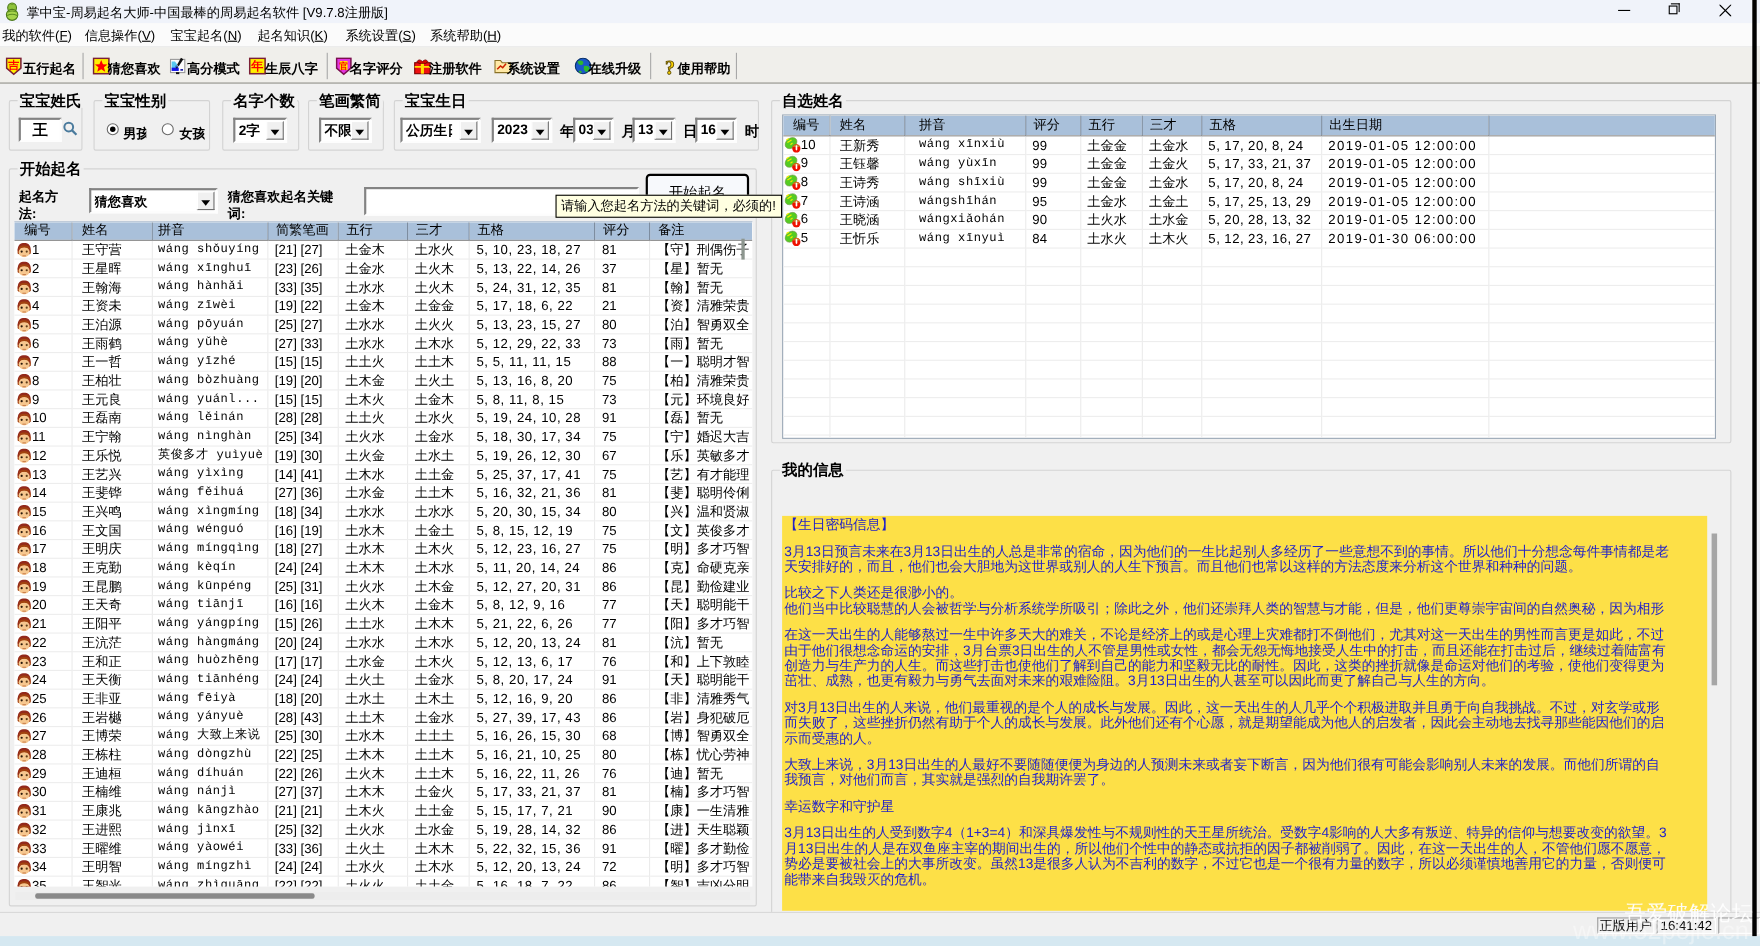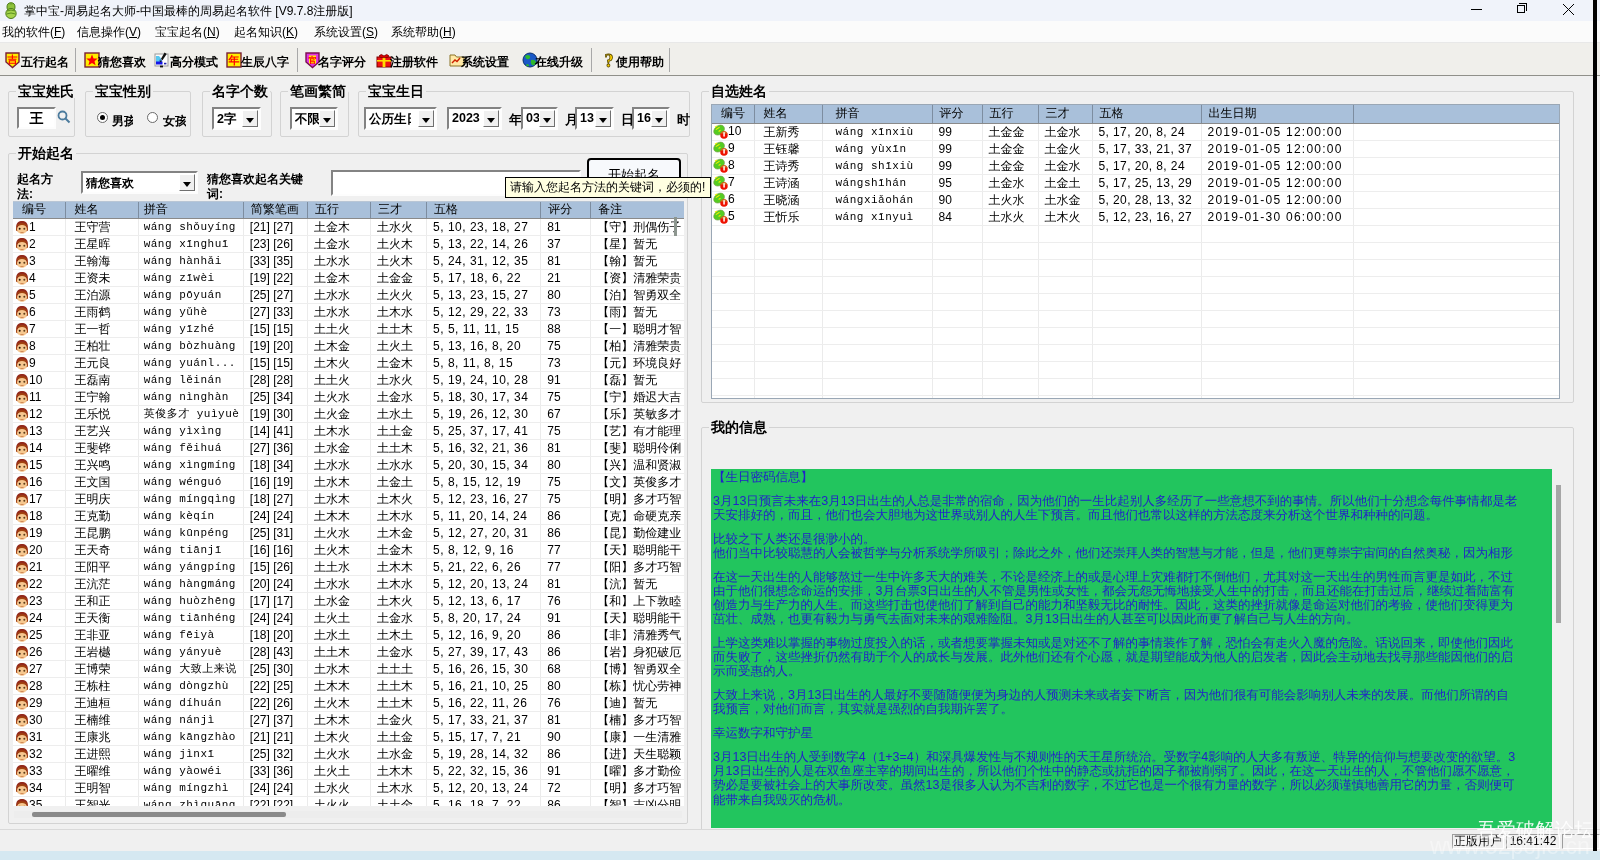--- a/index.html
+++ b/index.html
@@ -1116,35 +1116,35 @@
           <td></td>
           <td></td>
           <td></td>
           <td style="border-right:none"></td>
         </tr>
 </tbody>
     </table>
   </div>
 <div class="gb" style="left:701px;top:427px;width:873px;height:405px"></div>
 <div class="gl" style="left:709px;top:420px">我的信息</div>
-<div class="a" style="left:711px;top:469px;width:841px;height:359px;background:#22c55e;color:#2222c8;font-size:12.5px;line-height:14.2px;padding:1px 0 0 2px;overflow:hidden">
+<div class="a" style="left:711px;top:469px;width:841px;height:359px;background:#fde047;color:#2222c8;font-size:12.5px;line-height:14.2px;padding:1px 0 0 2px;overflow:hidden">
 <div style="white-space:nowrap;height:14.2px;overflow:hidden">【生日密码信息】</div>
 <div style="height:9.6px"></div>
 <div style="white-space:nowrap;height:14.2px;overflow:hidden">3月13日预言未来在3月13日出生的人总是非常的宿命，因为他们的一生比起别人多经历了一些意想不到的事情。所以他们十分想念每件事情都是老</div>
 <div style="white-space:nowrap;height:14.2px;overflow:hidden">天安排好的，而且，他们也会大胆地为这世界或别人的人生下预言。而且他们也常以这样的方法态度来分析这个世界和种种的问题。</div>
 <div style="height:9.6px"></div>
 <div style="white-space:nowrap;height:14.2px;overflow:hidden">比较之下人类还是很渺小的。</div>
 <div style="white-space:nowrap;height:14.2px;overflow:hidden">他们当中比较聪慧的人会被哲学与分析系统学所吸引；除此之外，他们还崇拜人类的智慧与才能，但是，他们更尊崇宇宙间的自然奥秘，因为相形</div>
 <div style="height:9.6px"></div>
 <div style="white-space:nowrap;height:14.2px;overflow:hidden">在这一天出生的人能够熬过一生中许多天大的难关，不论是经济上的或是心理上灾难都打不倒他们，尤其对这一天出生的男性而言更是如此，不过</div>
 <div style="white-space:nowrap;height:14.2px;overflow:hidden">由于他们很想念命运的安排，3月台票3日出生的人不管是男性或女性，都会无怨无悔地接受人生中的打击，而且还能在打击过后，继续过着陆富有</div>
 <div style="white-space:nowrap;height:14.2px;overflow:hidden">创造力与生产力的人生。而这些打击也使他们了解到自己的能力和坚毅无比的耐性。因此，这类的挫折就像是命运对他们的考验，使他们变得更为</div>
 <div style="white-space:nowrap;height:14.2px;overflow:hidden">茁壮、成熟，也更有毅力与勇气去面对未来的艰难险阻。3月13日出生的人甚至可以因此而更了解自己与人生的方向。</div>
 <div style="height:9.6px"></div>
-<div style="white-space:nowrap;height:14.2px;overflow:hidden">上学这类难以掌握的事物过度投入的话，或者想要掌握未知或是对还不了解的事情装作了解，恐怕会有走火入魔的危险。话说回来，即使他们因此</div>
+<div style="white-space:nowrap;height:14.2px;overflow:hidden">对3月13日出生的人来说，他们最重视的是个人的成长与发展。因此，这一天出生的人几乎个个积极进取并且勇于向自我挑战。不过，对玄学或形</div>
 <div style="white-space:nowrap;height:14.2px;overflow:hidden">而失败了，这些挫折仍然有助于个人的成长与发展。此外他们还有个心愿，就是期望能成为他人的启发者，因此会主动地去找寻那些能因他们的启</div>
 <div style="white-space:nowrap;height:14.2px;overflow:hidden">示而受惠的人。</div>
 <div style="height:9.6px"></div>
 <div style="white-space:nowrap;height:14.2px;overflow:hidden">大致上来说，3月13日出生的人最好不要随随便便为身边的人预测未来或者妄下断言，因为他们很有可能会影响别人未来的发展。而他们所谓的自</div>
 <div style="white-space:nowrap;height:14.2px;overflow:hidden">我预言，对他们而言，其实就是强烈的自我期许罢了。</div>
 <div style="height:9.6px"></div>
 <div style="white-space:nowrap;height:14.2px;overflow:hidden">幸运数字和守护星</div>
 <div style="height:9.6px"></div>
 <div style="white-space:nowrap;height:14.2px;overflow:hidden">3月13日出生的人受到数字4（1+3=4）和深具爆发性与不规则性的天王星所统治。受数字4影响的人大多有叛逆、特异的信仰与想要改变的欲望。3</div>
 <div style="white-space:nowrap;height:14.2px;overflow:hidden">月13日出生的人是在双鱼座主宰的期间出生的，所以他们个性中的静态或抗拒的因子都被削弱了。因此，在这一天出生的人，不管他们愿不愿意，</div>

